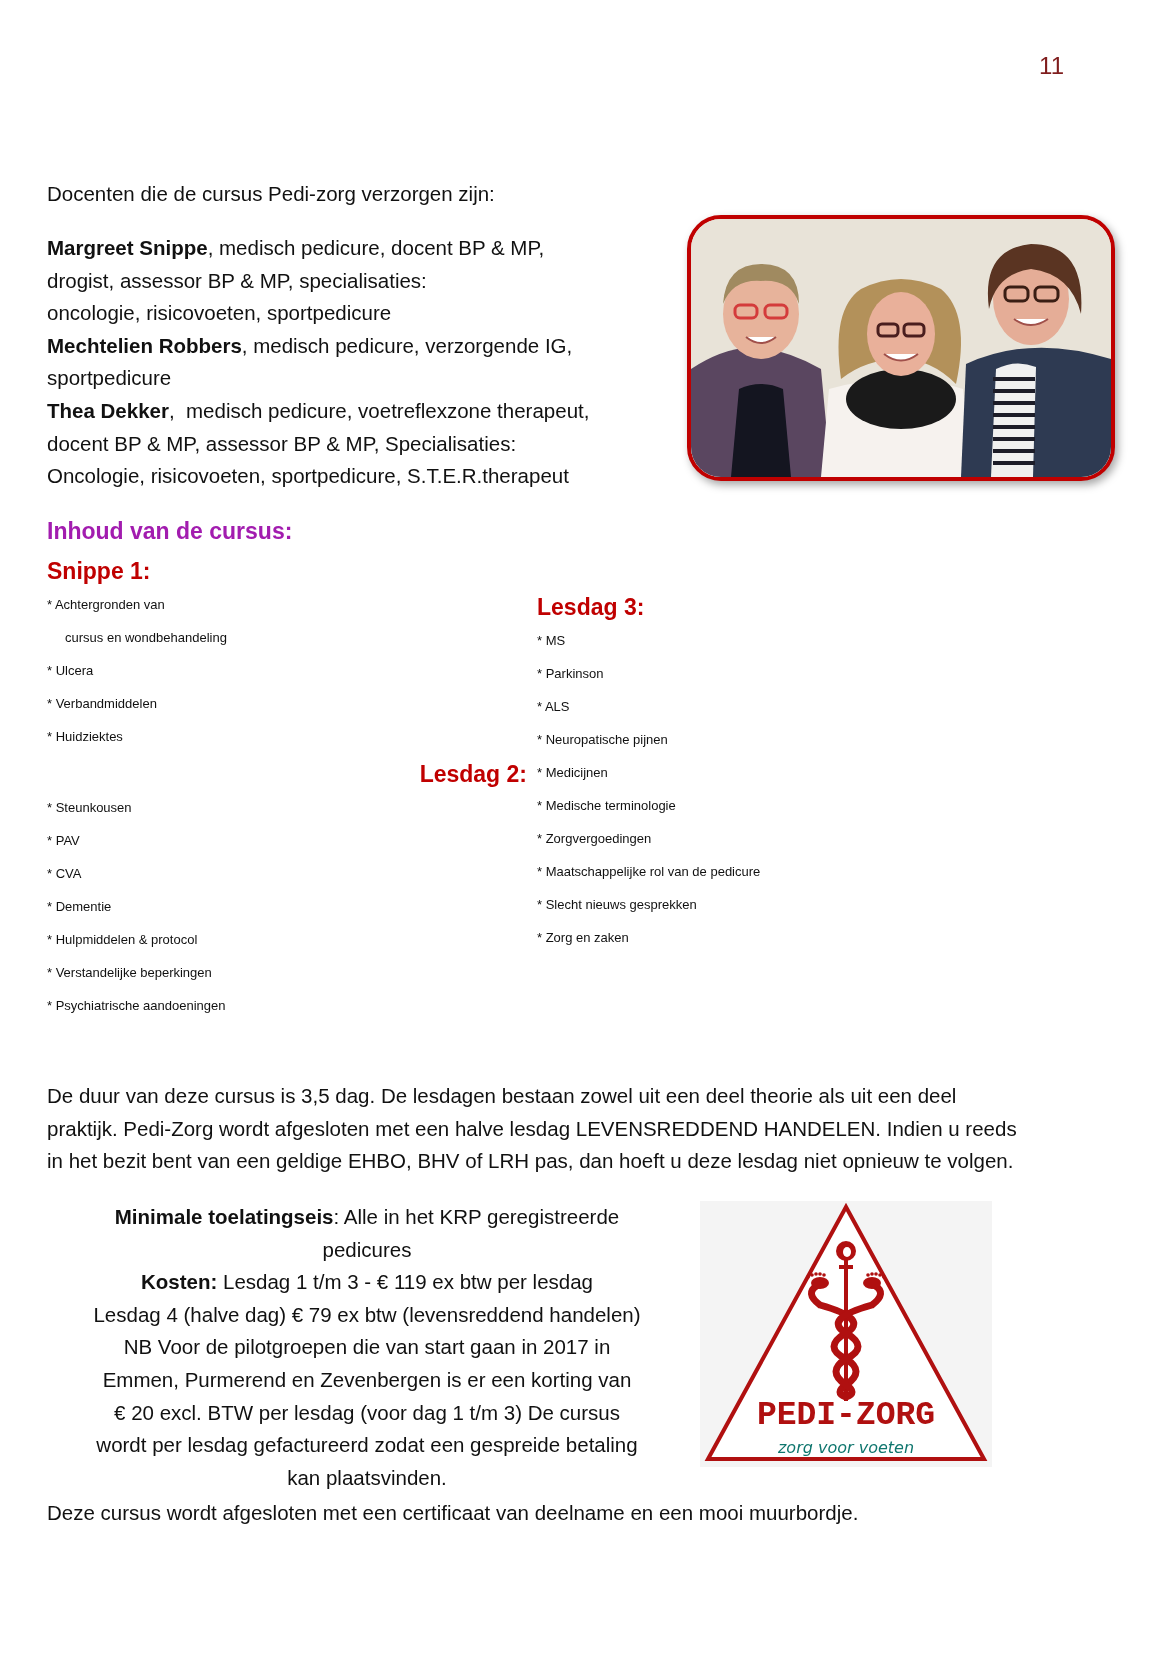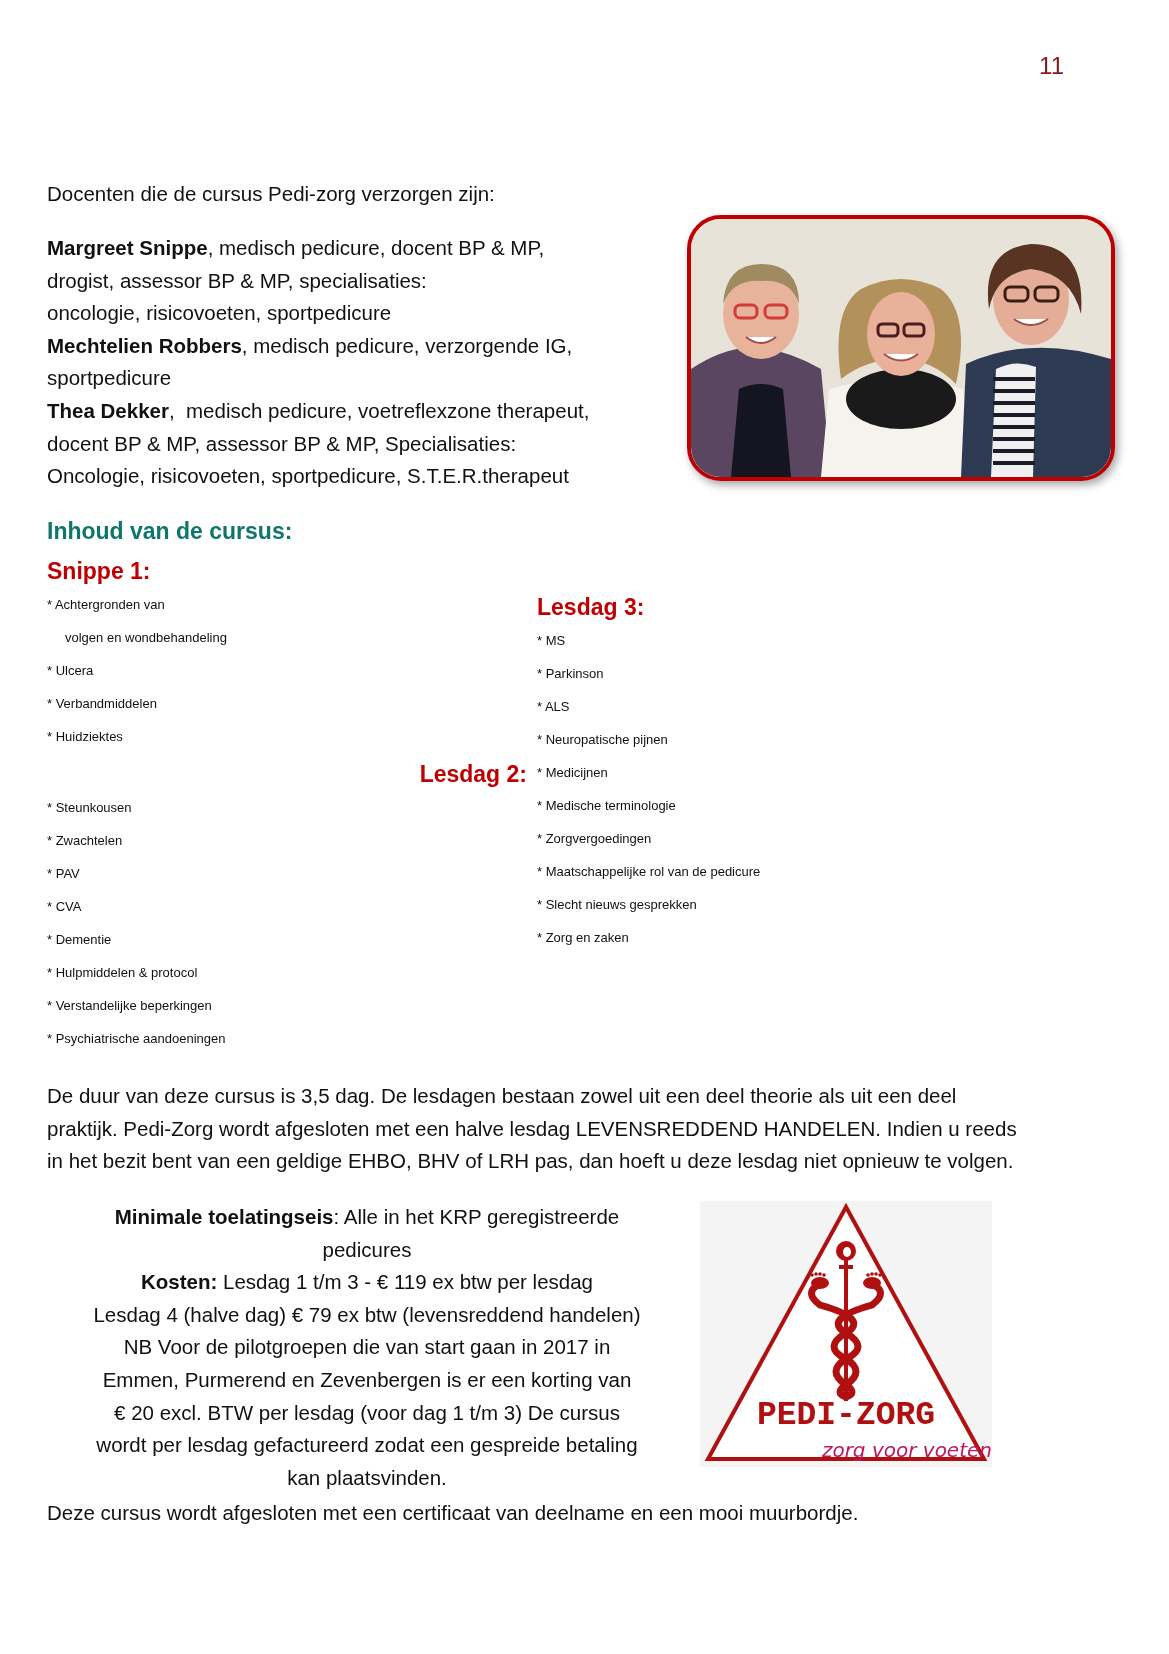--- a/index.html
+++ b/index.html
@@ -18,21 +18,21 @@
     .teachers b { font-weight: bold; }
     .photo-frame {
       position: absolute; left: 687px; top: 215px; width: 420px; height: 258px;
       border: 4px solid #c00000; border-radius: 34px; overflow: hidden;
       box-shadow: 3px 4px 8px rgba(0,0,0,0.35);
       background: #e9e5dc;
     }
     .photo-frame svg { display: block; }
     .section-title {
       position: absolute; left: 47px; top: 518px;
-      font-size: 23px; font-weight: bold; color: #0f766e;
+      font-size: 23px; font-weight: bold; color: #a21caf;
     }
     .day-heading { font-size: 23px; font-weight: bold; color: #c00000; line-height: 34px; }
     .col-left { position: absolute; left: 47px; top: 554px; width: 480px; }
     .col-right { position: absolute; left: 537px; top: 590px; width: 560px; }
     .item { font-size: 13px; line-height: 33px; white-space: nowrap; }
     .item.cont { padding-left: 18px; }
     .day-heading.sub { margin-top: 4px; text-align: right; }
     .duration { position: absolute; left: 47px; top: 1080px; width: 1080px; }
     .admission { position: absolute; left: 47px; top: 1201px; width: 640px; text-align: center; }
     .admission b { font-weight: bold; }
@@ -44,21 +44,21 @@
     .logo-box svg { display: block; }
     .logo-text {
       position: absolute; left: 0; right: 0; text-align: center;
     }
     .logo-brand {
       top: 196px; font-family: Liberation Mono, monospace; font-weight: bold;
       font-size: 33px; color: #b01010; letter-spacing: 0px;
     }
     .logo-tagline {
       top: 237px; font-family: "DejaVu Sans", sans-serif; font-style: italic;
-      font-size: 20px; color: #be185d; text-align: right;
+      font-size: 16px; color: #0f766e;
     }
   </style>
 </head>
 <body>
 
 <div class="page-number">11</div>
 
 <div class="intro txt">Docenten die de cursus Pedi-zorg verzorgen zijn:</div>
 
 <div class="teachers txt">
@@ -122,28 +122,27 @@
       <path d="M323 100 Q340 112 357 100" fill="#ffffff" stroke="#a0504a" stroke-width="2"></path>
     </g>
   </svg>
 </div>
 
 <div class="section-title">Inhoud van de cursus:</div>
 
 <div class="col-left">
   <div class="day-heading">Snippe 1:</div>
   <div class="item">* Achtergronden van</div>
-  <div class="item cont">volgen en wondbehandeling</div>
+  <div class="item cont">cursus en wondbehandeling</div>
   <div class="item">* Ulcera</div>
   <div class="item">* Verbandmiddelen</div>
   <div class="item">* Huidziektes</div>
 
   <div class="day-heading sub">Lesdag 2:</div>
   <div class="item">* Steunkousen</div>
-  <div class="item">* Zwachtelen</div>
   <div class="item">* PAV</div>
   <div class="item">* CVA</div>
   <div class="item">* Dementie</div>
   <div class="item">* Hulpmiddelen &amp; protocol</div>
   <div class="item">* Verstandelijke beperkingen</div>
   <div class="item">* Psychiatrische aandoeningen</div>
 </div>
 
 <div class="col-right">
   <div class="day-heading">Lesdag 3:</div>

